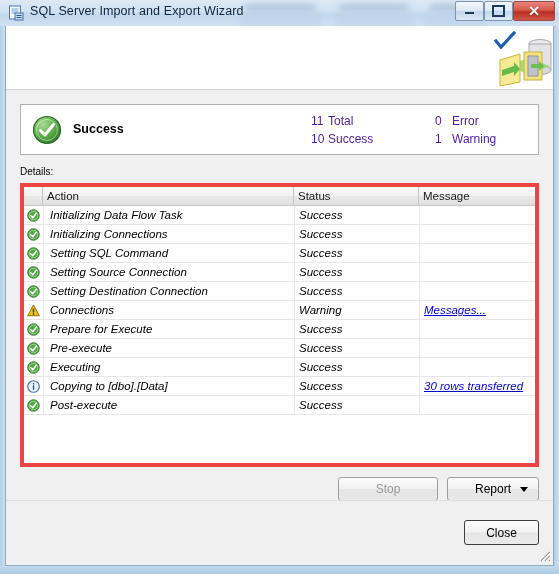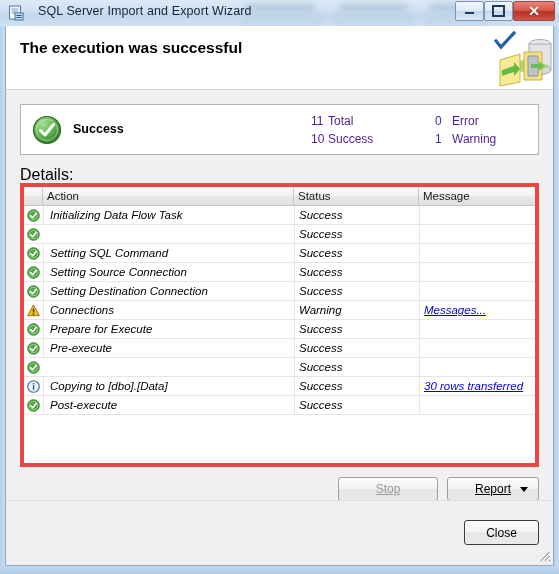--- a/index.html
+++ b/index.html
@@ -48,21 +48,21 @@
     background: rgba(190,211,233,0.75);
   }
 
   #title-icon {
     position: absolute;
     left: 8px; top: 5px;
     width: 16px; height: 16px;
   }
   #title-text {
     position: absolute;
-    left: 38px; top: 4px;
+    left: 30px; top: 4px;
     font-size: 12.5px;
     color: #10243b;
     letter-spacing: .1px;
     white-space: nowrap;
   }
 
   
   .cap-btn {
     position: absolute;
     top: 1px;
@@ -204,21 +204,21 @@
   }
   #stat-total   { left: 290px; top: 9px; }
   #stat-success { left: 290px; top: 27px; }
   #stat-error   { left: 414px; top: 9px; }
   #stat-warning { left: 414px; top: 27px; }
 
   
   #details-label {
     position: absolute;
     left: 14px; top: 76px;
-    font-size: 16px;
+    font-size: 10px;
     color: #000;
   }
 
   
   #grid {
     position: absolute;
     left: 14px; top: 93px;
     width: 519px;
     height: 284px;
     background: #ffffff;
@@ -291,21 +291,20 @@
     border: 1px solid #a0a0a0;
     border-radius: 3px;
     box-sizing: border-box;
     background: linear-gradient(180deg,#fbfbfb 0%,#f2f2f2 48%,#e5e5e5 52%,#e9e9e9 100%);
     font-size: 12px;
     color: #000;
     display: flex;
     align-items: center;
     justify-content: center;
     cursor: default;
-    text-decoration: underline;
   }
   #btn-stop {
     left: 332px; top: 387px; width: 100px;
     color: #9a9a9a;
   }
   #btn-report {
     left: 441px; top: 387px; width: 92px;
     justify-content: center;
     text-align: center;
   }
@@ -392,21 +391,20 @@
     </div>
   </div>
 
   <div class="frame-edge" id="frame-left"></div>
   <div class="frame-edge" id="frame-right"></div>
   <div class="frame-edge" id="frame-bottom"></div>
 
   <div id="client">
 
     <div id="banner">
-      <div id="banner-title">The execution was successful</div>
       <span id="banner-check">
         <svg width="22" height="20" viewBox="0 0 22 20">
           <path d="M2 10 L7 16 L20 2" stroke="#1f5fae" stroke-width="3.2" fill="none" stroke-linecap="square"></path>
         </svg>
       </span>
       <span id="banner-art">
         <svg width="56" height="54" viewBox="0 0 56 54">
 
           <ellipse cx="42" cy="8" rx="11" ry="4.5" fill="#e9e9ec" stroke="#aaaab0" stroke-width="1"></ellipse>
           <rect x="31" y="8" width="22" height="26" fill="#e3e3e7" stroke="#aaaab0" stroke-width="1"></rect>
@@ -481,20 +479,21 @@
               <div class="cell c-msg"></div>
             </div>
             <div class="row">
               <div class="cell c-icon">
                 <svg class="ico" viewBox="0 0 14 14">
                   <circle cx="7" cy="7" r="6.2" fill="#52a843" stroke="#2f7a28" stroke-width="1"></circle>
                   <circle cx="7" cy="7" r="4.6" fill="none" stroke="#ffffff" stroke-width=".9" opacity=".5"></circle>
                   <path d="M4 7.2 L6.2 9.4 L10 4.6" stroke="#ffffff" stroke-width="1.7" fill="none" stroke-linecap="round" stroke-linejoin="round"></path>
                 </svg>
               </div>
+              <div class="cell c-action">Initializing Connections</div>
               <div class="cell c-status">Success</div>
               <div class="cell c-msg"></div>
             </div>
             <div class="row">
               <div class="cell c-icon">
                 <svg class="ico" viewBox="0 0 14 14">
                   <circle cx="7" cy="7" r="6.2" fill="#52a843" stroke="#2f7a28" stroke-width="1"></circle>
                   <circle cx="7" cy="7" r="4.6" fill="none" stroke="#ffffff" stroke-width=".9" opacity=".5"></circle>
                   <path d="M4 7.2 L6.2 9.4 L10 4.6" stroke="#ffffff" stroke-width="1.7" fill="none" stroke-linecap="round" stroke-linejoin="round"></path>
                 </svg>
@@ -564,20 +563,21 @@
               <div class="cell c-msg"></div>
             </div>
             <div class="row">
               <div class="cell c-icon">
                 <svg class="ico" viewBox="0 0 14 14">
                   <circle cx="7" cy="7" r="6.2" fill="#52a843" stroke="#2f7a28" stroke-width="1"></circle>
                   <circle cx="7" cy="7" r="4.6" fill="none" stroke="#ffffff" stroke-width=".9" opacity=".5"></circle>
                   <path d="M4 7.2 L6.2 9.4 L10 4.6" stroke="#ffffff" stroke-width="1.7" fill="none" stroke-linecap="round" stroke-linejoin="round"></path>
                 </svg>
               </div>
+              <div class="cell c-action">Executing</div>
               <div class="cell c-status">Success</div>
               <div class="cell c-msg"></div>
             </div>
             <div class="row">
               <div class="cell c-icon">
                 <svg class="ico" viewBox="0 0 14 14">
                   <circle cx="7" cy="7" r="6.2" fill="#eef4fb" stroke="#41709f" stroke-width="1.3"></circle>
                   <rect x="6.3" y="5.6" width="1.5" height="5" fill="#2d5a87"></rect>
                   <rect x="6.3" y="3.2" width="1.5" height="1.6" fill="#2d5a87"></rect>
                 </svg>

